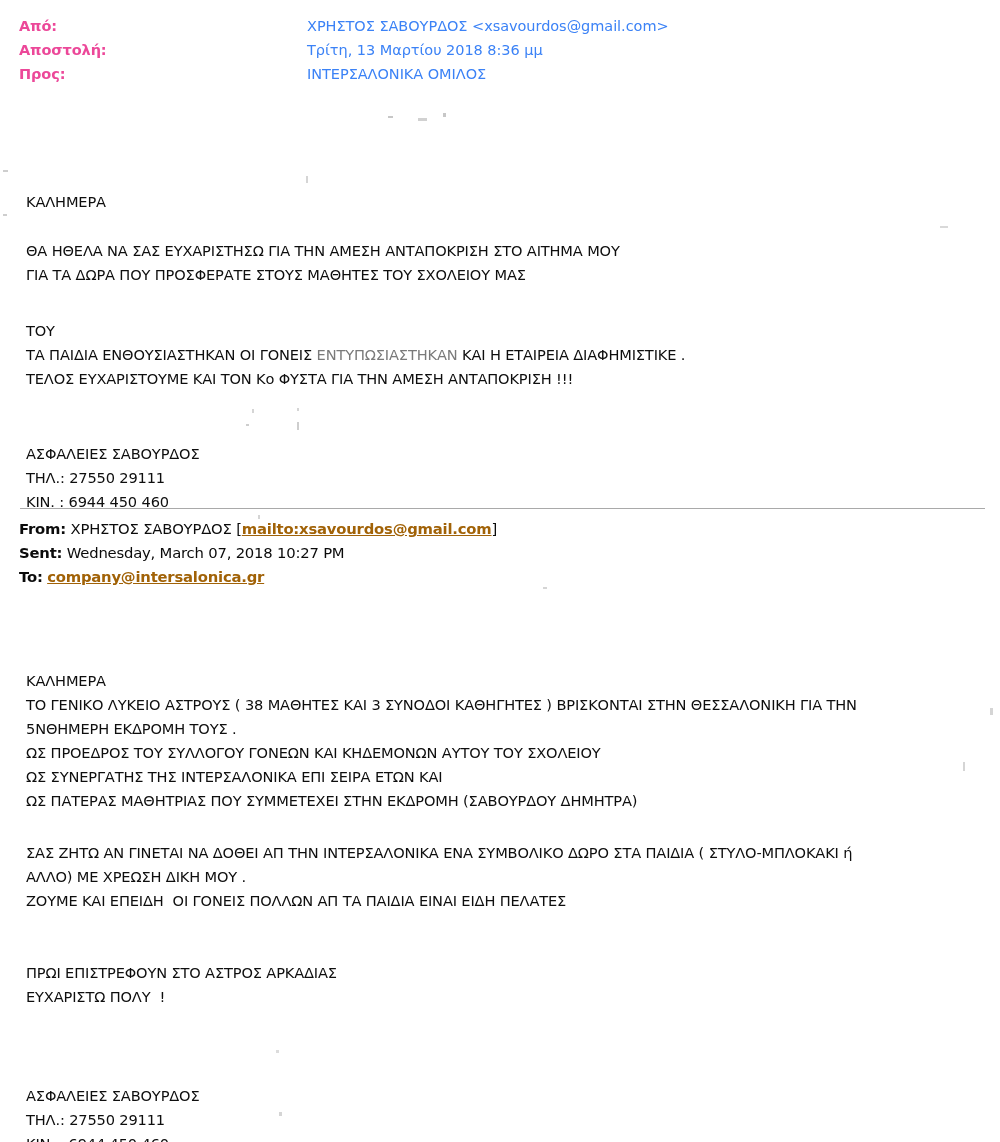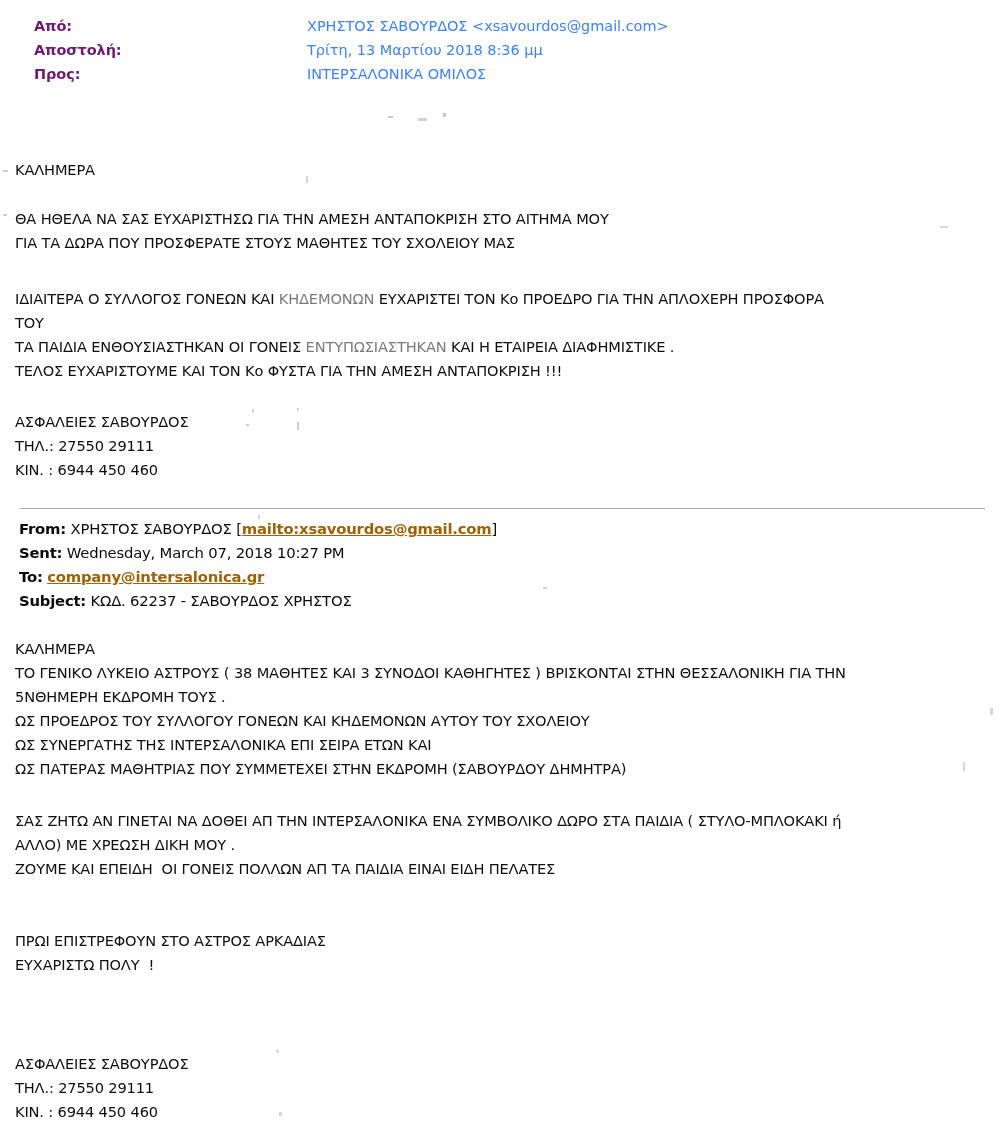--- a/index.html
+++ b/index.html
@@ -35,39 +35,40 @@
     width: 1000px;
   }
   .hdr-row {
     display: flex;
     align-items: baseline;
     height: 24px;
     line-height: 24px;
   }
   .hdr-label {
     width: 307px;
-    padding-left: 34px;
+    padding-left: 19px;
     box-sizing: border-box;
     font-weight: bold;
     font-size: 14.5px;
     letter-spacing: -0.1px;
-    color: #701a75;
+    color: #ec4899;
   }
   .hdr-value {
     font-size: 14.5px;
     color: #3b82f6;
     letter-spacing: -0.05px;
     white-space: pre;
   }
 
   
   .body-block {
     position: absolute;
-    left: 15px;
+    left: 26px;
     width: 975px;
+    margin-top: 32px;
   }
   .line {
     font-size: 14.6px;
     line-height: 24px;
     height: 24px;
     white-space: pre;
     letter-spacing: -0.15px;
     color: #0e0e0e;
   }
 
@@ -140,39 +141,37 @@
   <div class="body-block" style="top:158px;">
     <div class="line">ΚΑΛΗΜΕΡΑ</div>
   </div>
 
   <div class="body-block" style="top:207px;">
     <div class="line">ΘΑ ΗΘΕΛΑ ΝΑ ΣΑΣ ΕΥΧΑΡΙΣΤΗΣΩ ΓΙΑ ΤΗΝ ΑΜΕΣΗ ΑΝΤΑΠΟΚΡΙΣΗ ΣΤΟ ΑΙΤΗΜΑ ΜΟΥ</div>
     <div class="line">ΓΙΑ ΤΑ ΔΩΡΑ ΠΟΥ ΠΡΟΣΦΕΡΑΤΕ ΣΤΟΥΣ ΜΑΘΗΤΕΣ ΤΟΥ ΣΧΟΛΕΙΟΥ ΜΑΣ</div>
   </div>
 
   <div class="body-block" style="top:287px;">
-    <div class="line"><span>ΙΔΙΑΙΤΕΡΑ Ο ΣΥΛΛΟΓΟΣ ΓΟΝΕΩΝ ΚΑΙ </span><span class="faded-run">ΚΗΔΕΜΟΝΩΝ</span><span> ΕΥΧΑΡΙΣΤΕΙ ΤΟΝ Κο ΠΡΟΕΔΡΟ ΓΙΑ ΤΗΝ ΑΠΛΟΧΕΡΗ ΠΡΟΣΦΟΡΑ</span></div>
     <div class="line">ΤΟΥ</div>
     <div class="line"><span>ΤΑ ΠΑΙΔΙΑ ΕΝΘΟΥΣΙΑΣΤΗΚΑΝ ΟΙ ΓΟΝΕΙΣ </span><span class="faded-run">ΕΝΤΥΠΩΣΙΑΣΤΗΚΑΝ</span><span> ΚΑΙ Η ΕΤΑΙΡΕΙΑ ΔΙΑΦΗΜΙΣΤΙΚΕ .</span></div>
     <div class="line">ΤΕΛΟΣ ΕΥΧΑΡΙΣΤΟΥΜΕ ΚΑΙ ΤΟΝ Κο ΦΥΣΤΑ ΓΙΑ ΤΗΝ ΑΜΕΣΗ ΑΝΤΑΠΟΚΡΙΣΗ !!!</div>
   </div>
 
   <div class="body-block" style="top:410px;">
     <div class="line">ΑΣΦΑΛΕΙΕΣ ΣΑΒΟΥΡΔΟΣ</div>
     <div class="line">ΤΗΛ.: 27550 29111</div>
     <div class="line">ΚΙΝ. : 6944 450 460</div>
   </div>
 
   <div class="divider"></div>
 
   <div class="quoted-header">
     <div class="q-line"><span class="q-label">From:</span><span> ΧΡΗΣΤΟΣ ΣΑΒΟΥΡΔΟΣ [</span><span class="q-link">mailto:xsavourdos@gmail.com</span><span>]</span></div>
     <div class="q-line"><span class="q-label">Sent:</span><span> Wednesday, March 07, 2018 10:27 PM</span></div>
     <div class="q-line"><span class="q-label">To:</span><span>&nbsp;</span><span class="q-link">company@intersalonica.gr</span></div>
-    <div class="q-line"><span class="q-label">Subject:</span><span> ΚΩΔ. 62237 - ΣΑΒΟΥΡΔΟΣ ΧΡΗΣΤΟΣ</span></div>
   </div>
 
   <div class="body-block" style="top:637px;">
     <div class="line">ΚΑΛΗΜΕΡΑ</div>
     <div class="line">ΤΟ ΓΕΝΙΚΟ ΛΥΚΕΙΟ ΑΣΤΡΟΥΣ ( 38 ΜΑΘΗΤΕΣ ΚΑΙ 3 ΣΥΝΟΔΟΙ ΚΑΘΗΓΗΤΕΣ ) ΒΡΙΣΚΟΝΤΑΙ ΣΤΗΝ ΘΕΣΣΑΛΟΝΙΚΗ ΓΙΑ ΤΗΝ</div>
     <div class="line">5ΝΘΗΜΕΡΗ ΕΚΔΡΟΜΗ ΤΟΥΣ .</div>
     <div class="line">ΩΣ ΠΡΟΕΔΡΟΣ ΤΟΥ ΣΥΛΛΟΓΟΥ ΓΟΝΕΩΝ ΚΑΙ ΚΗΔΕΜΟΝΩΝ ΑΥΤΟΥ ΤΟΥ ΣΧΟΛΕΙΟΥ</div>
     <div class="line">ΩΣ ΣΥΝΕΡΓΑΤΗΣ ΤΗΣ ΙΝΤΕΡΣΑΛΟΝΙΚΑ ΕΠΙ ΣΕΙΡΑ ΕΤΩΝ ΚΑΙ</div>
     <div class="line">ΩΣ ΠΑΤΕΡΑΣ ΜΑΘΗΤΡΙΑΣ ΠΟΥ ΣΥΜΜΕΤΕΧΕΙ ΣΤΗΝ ΕΚΔΡΟΜΗ (ΣΑΒΟΥΡΔΟΥ ΔΗΜΗΤΡΑ)</div>
   </div>

